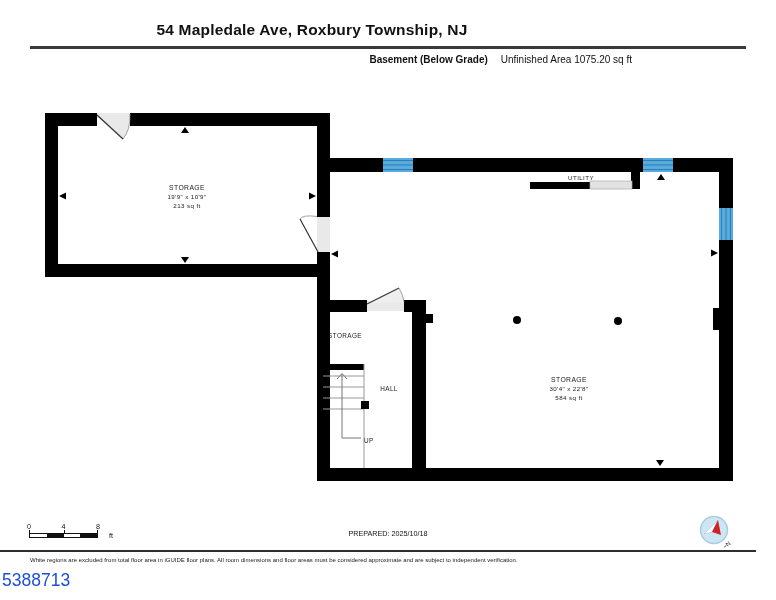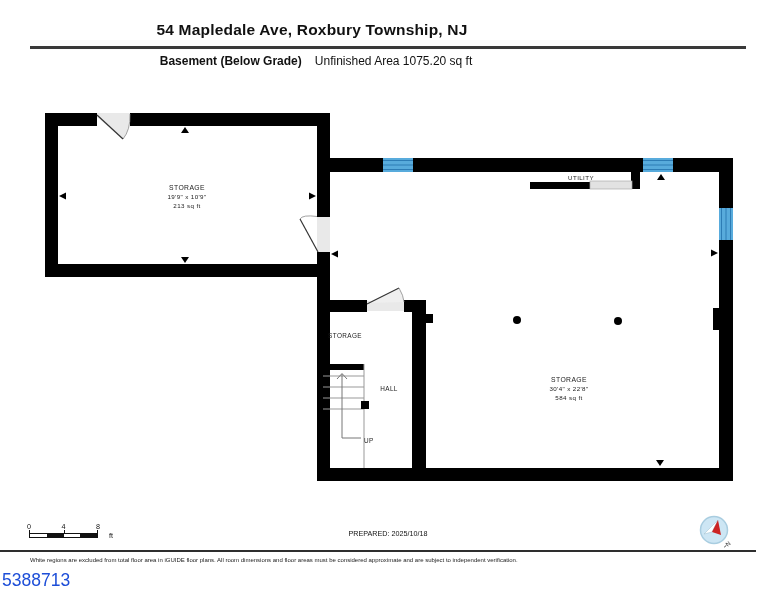--- a/index.html
+++ b/index.html
@@ -3,21 +3,21 @@
 <meta charset="utf-8">
 <style>
   html,body{margin:0;padding:0;background:#fff;}
   .canvas{position:relative;width:776px;height:600px;background:#fff;
           font-family:"Liberation Sans",sans-serif;color:#111;overflow:hidden;}
 
   
   .hdr-title{position:absolute;top:21px;left:0;width:624px;text-align:center;
              font-size:15.5px;font-weight:bold;letter-spacing:.2px;}
   .hdr-rule{position:absolute;top:46px;left:30px;width:716px;height:3px;background:#3a3a3a;}
-  .hdr-sub{position:absolute;top:54px;left:0;width:632px;text-align:center;font-size:12px;}
+  .hdr-sub{position:absolute;top:54px;left:0;width:632px;text-align:right;font-size:10px;}
   .hdr-sub .bold{font-weight:bold;margin-right:13px;}
 
   
   svg.plan{position:absolute;top:0;left:0;}
   svg.plan text{font-family:"Liberation Sans",sans-serif;letter-spacing:.4px;}
 
   
   .scalebar{position:absolute;left:29px;top:522px;width:110px;height:18px;font-size:7.2px;}
   .sb-num{position:absolute;top:0;transform:translateX(-50%);}
   .sb-tick{position:absolute;top:8px;width:1px;height:3px;background:#111;}

